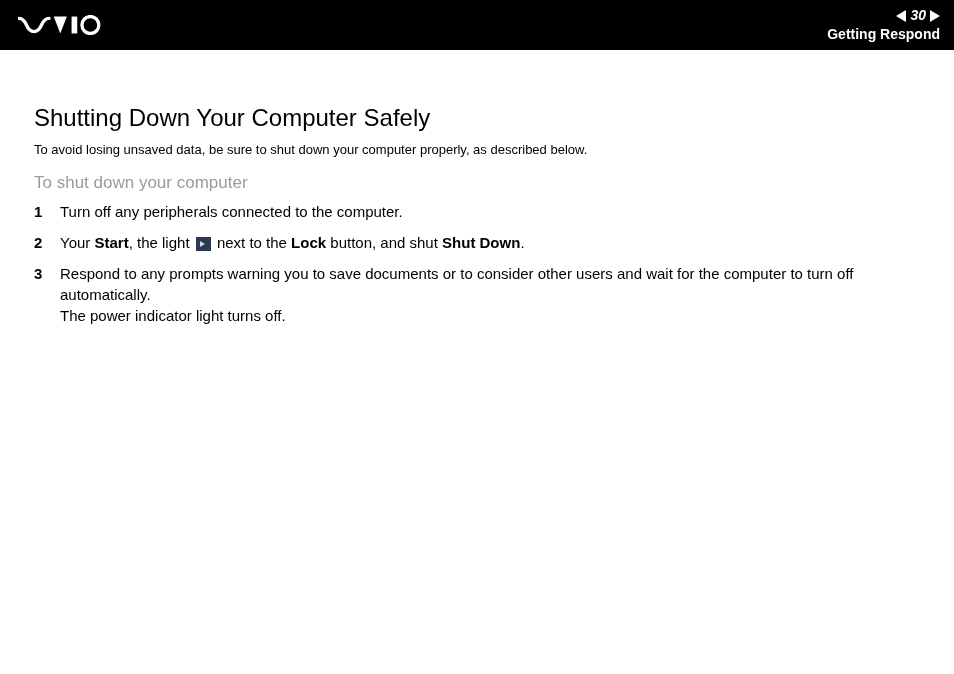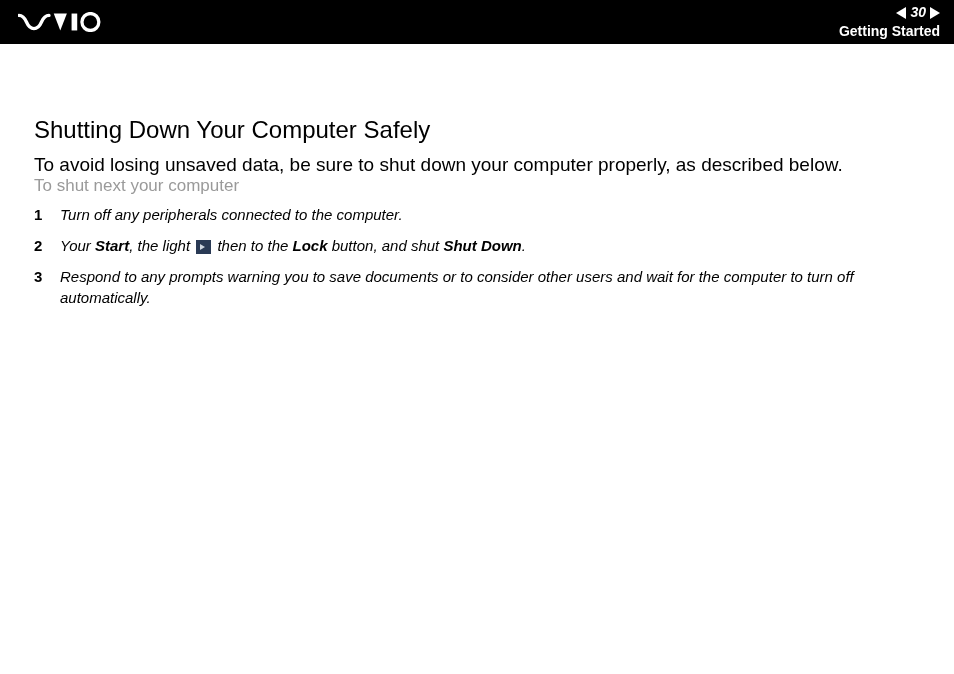--- a/index.html
+++ b/index.html
@@ -10,21 +10,21 @@
     body {
       font-family: Arial, Helvetica, sans-serif;
       width: 954px;
       height: 674px;
       background: #fff;
       position: relative;
     }
     .header-bar {
       background: #000;
       color: #fff;
-      height: 44px;
+      height: 50px;
       display: flex;
       align-items: center;
       justify-content: space-between;
       padding: 0 14px 0 18px;
     }
     .vaio-logo {
       display: flex;
       align-items: center;
     }
     .vaio-logo svg {
@@ -56,31 +56,32 @@
     .tri-right {
       border-width: 6px 0 6px 10px;
       border-color: transparent transparent transparent #fff;
     }
     .breadcrumb {
       font-weight: bold;
       font-size: 14px;
       margin-top: 2px;
     }
     .content {
-      padding: 72px 24px 0 34px;
+      padding: 54px 24px 0 34px;
     }
     .page-title {
       font-size: 24px;
       font-weight: normal;
       color: #000;
       margin-bottom: 10px;
     }
     .intro {
-      font-size: 19px;
+      font-size: 13px;
       color: #000;
+      margin-bottom: 16px;
     }
     .sub-title {
       font-size: 17px;
       color: #9a9a9a;
       font-weight: normal;
       margin-bottom: 8px;
     }
     .steps {
       list-style: none;
       font-size: 15px;
@@ -92,21 +93,20 @@
       margin-bottom: 10px;
       line-height: 1.4;
     }
     .step-num {
       font-weight: bold;
       width: 26px;
       flex-shrink: 0;
     }
     .step-body {
       flex: 1;
-      font-style: italic;
     }
     .step-body b {
       font-weight: bold;
     }
     .arrow-icon {
       display: inline-block;
       width: 15px;
       height: 14px;
       background: #2a3a55;
       vertical-align: middle;
@@ -136,40 +136,41 @@
       <rect x="114" y="2" width="12" height="36" fill="#fff"></rect>
       <circle cx="154" cy="20" r="18" stroke="#fff" stroke-width="7" fill="none"></circle>
     </svg>
   </div>
   <div class="header-right">
     <div class="page-nav">
       <span class="tri tri-left"></span>
       <span>30</span>
       <span class="tri tri-right"></span>
     </div>
-    <div class="breadcrumb">Getting Started</div>
+    <div class="breadcrumb">Getting Respond</div>
   </div>
 </div>
 
 <div class="content">
   <h1 class="page-title">Shutting Down Your Computer Safely</h1>
   <p class="intro">To avoid losing unsaved data, be sure to shut down your computer properly, as described below.</p>
-  <h2 class="sub-title">To shut next your computer</h2>
+  <h2 class="sub-title">To shut down your computer</h2>
 
   <ol class="steps">
     <li>
       <span class="step-num">1</span>
       <span class="step-body">Turn off any peripherals connected to the computer.</span>
     </li>
     <li>
       <span class="step-num">2</span>
       <span class="step-body">
-        <span>Your </span><b>Start</b><span>, the light </span><span class="arrow-icon"></span><span> then to the </span><b>Lock</b><span> button, and shut </span><b>Shut Down</b><span>.</span>
+        <span>Your </span><b>Start</b><span>, the light </span><span class="arrow-icon"></span><span> next to the </span><b>Lock</b><span> button, and shut </span><b>Shut Down</b><span>.</span>
       </span>
     </li>
     <li>
       <span class="step-num">3</span>
       <span class="step-body">
         <span>Respond to any prompts warning you to save documents or to consider other users and wait for the computer to turn off automatically.</span><br>
+        <span>The power indicator light turns off.</span>
       </span>
     </li>
   </ol>
 </div>
 
 </body></html>

